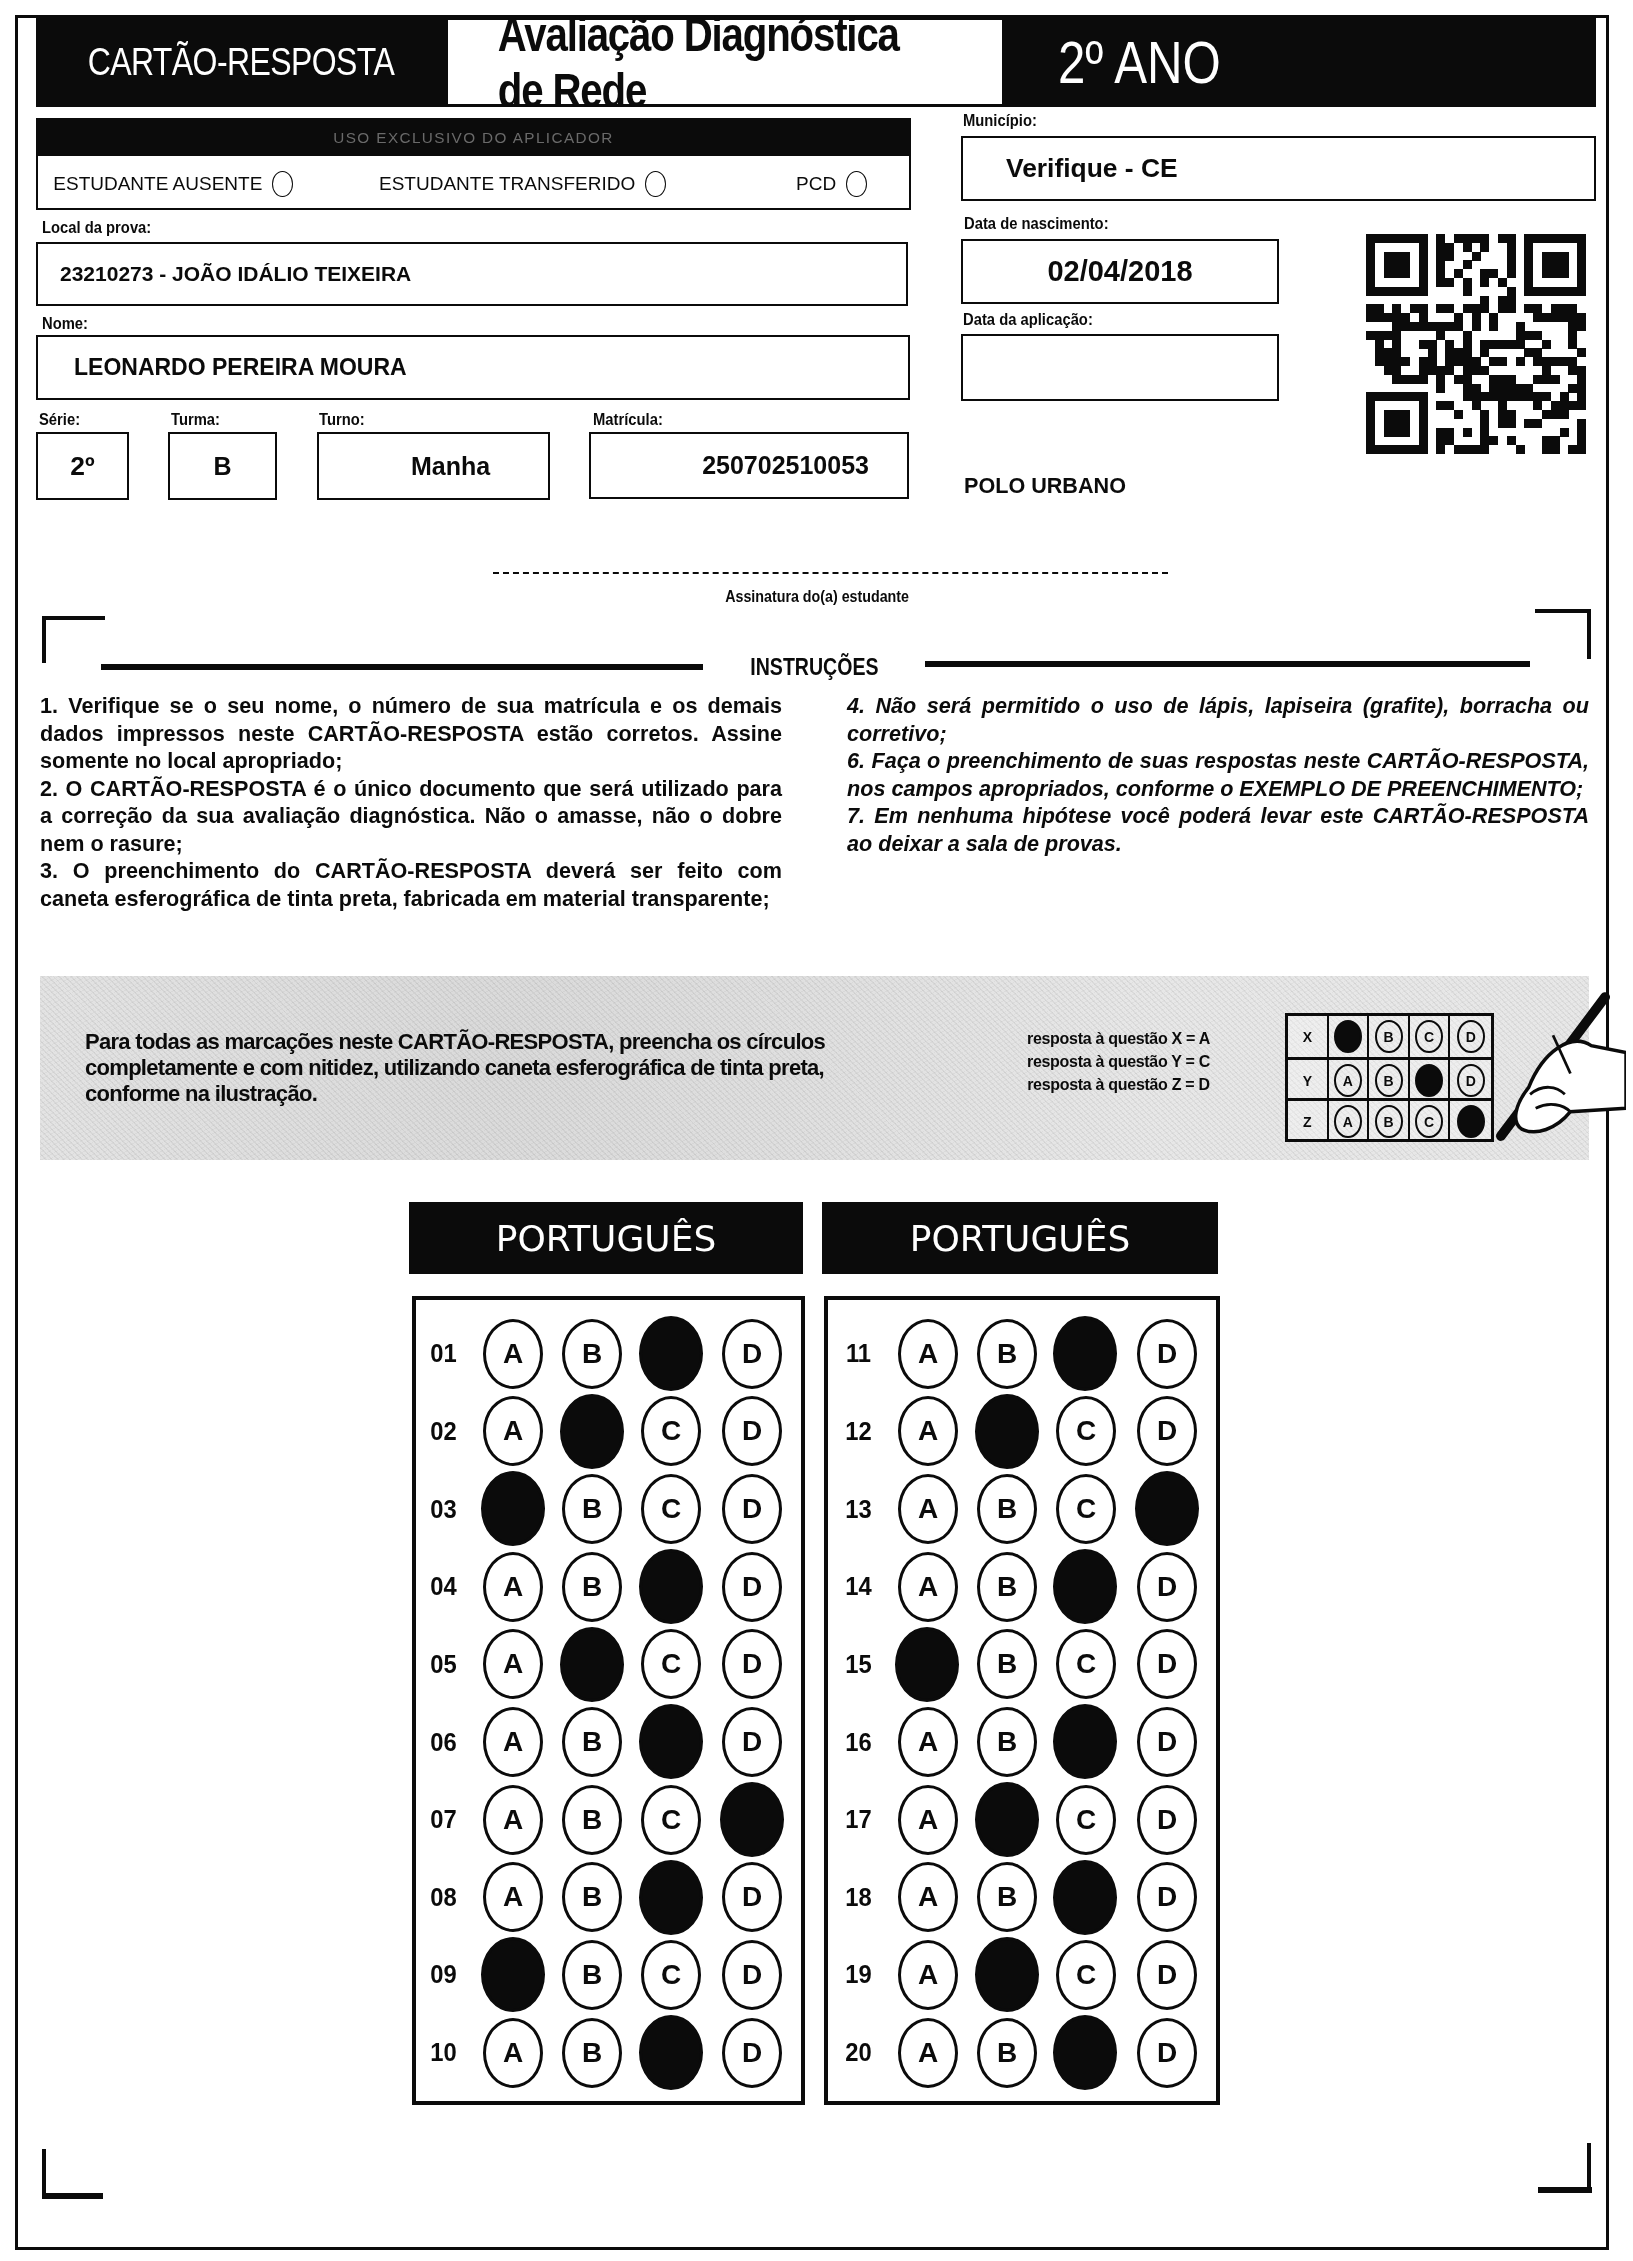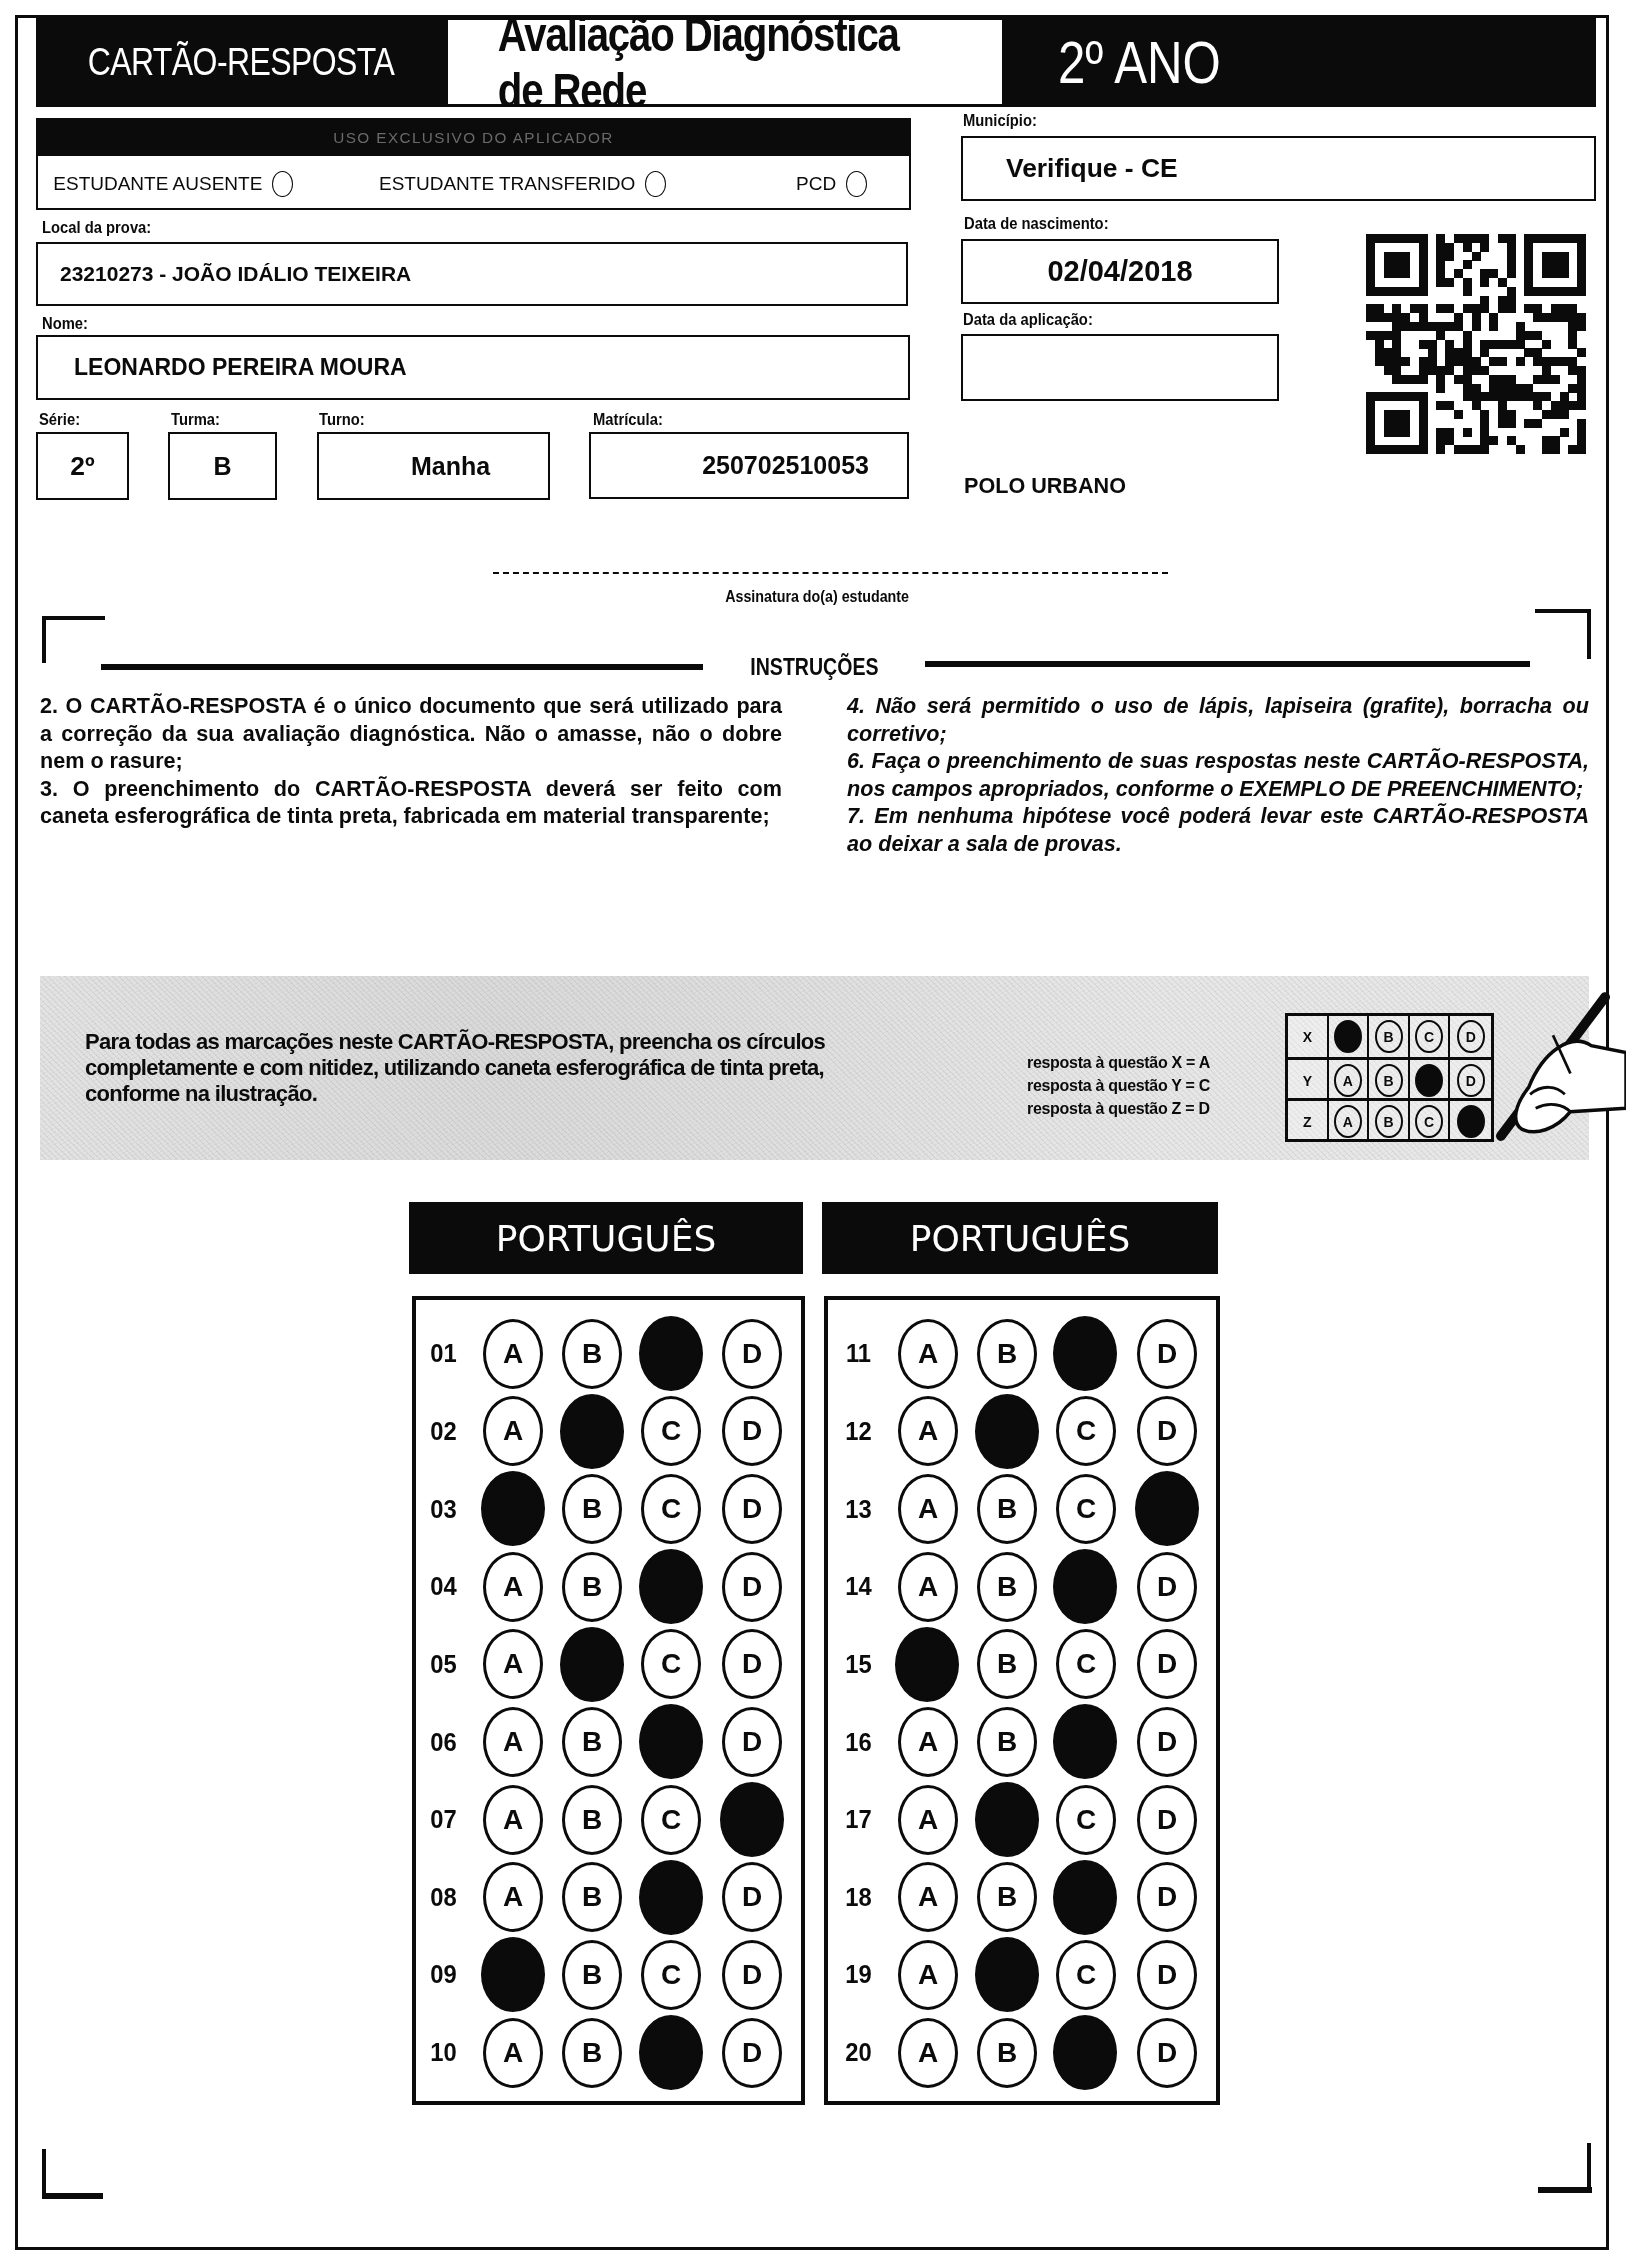--- a/index.html
+++ b/index.html
@@ -36,21 +36,21 @@
   .instr-col { top:692px; width:742px; font-size:21.6px; line-height:27.5px; text-align:justify; font-weight:bold; }
   .instr-col p { margin:0; }
 
   .example { left:40px; top:976px; width:1549px; height:184px;
     background:
       radial-gradient(circle at 30% 40%, rgba(0,0,0,0.08) 0, rgba(0,0,0,0.05) 30%, rgba(0,0,0,0.02) 60%),
       repeating-linear-gradient(45deg, rgba(0,0,0,0.05) 0 1.4px, rgba(255,255,255,0) 1.4px 4.2px),
       repeating-linear-gradient(-30deg, rgba(0,0,0,0.04) 0 0.7px, rgba(255,255,255,0) 0.7px 3.5px),
       #ececec; }
   .ex-text { left:45px; top:53px; width:835px; font-size:22px; line-height:26px; font-weight:bold; letter-spacing:-0.7px; }
-  .ex-legend { left:987px; top:75px; font-size:16px; line-height:23px; font-weight:bold; letter-spacing:-0.3px; text-align:left; }
+  .ex-legend { left:987px; top:51px; font-size:16px; line-height:23px; font-weight:bold; letter-spacing:-0.3px; text-align:center; }
   .ex-grid { left:1245px; top:37px; width:209px; height:129px; border:3.5px solid #0b0b0b; box-sizing:border-box; background:rgba(255,255,255,0.3); }
   .ex-row { position:absolute; left:0; width:100%; height:41px; display:flex; }
   .ex-row + .ex-row { border-top:3.5px solid #0b0b0b; }
   .ex-cell { width:41px; height:41px; display:flex; align-items:center; justify-content:center; border-right:2.1px solid #0b0b0b; box-sizing:border-box; font-weight:bold; font-size:14px; }
   .ex-cell:last-child { border-right:none; }
   .ex-bub { width:28px; height:33px; border:2.1px solid #0b0b0b; border-radius:50%; box-sizing:border-box; display:flex; align-items:center; justify-content:center; font-size:14px; font-weight:bold; }
   .ex-bub.filled { background:#0b0b0b; }
   .hand { left:1447px; top:14px; width:139px; height:160px; }
 
   .subj { top:1202px; height:72px; background:#0b0b0b; color:#fff; display:flex; align-items:center; justify-content:center; font-size:36px; font-family:"DejaVu Sans", sans-serif; }
@@ -470,20 +470,21 @@
 <div class="abs corner" style="left:42px; top:616px; width:4.2px; height:47px;"></div>
 <div class="abs corner" style="left:42px; top:616px; width:63px; height:4.2px;"></div>
 <div class="abs corner" style="left:1587px; top:609px; width:4.2px; height:50px;"></div>
 <div class="abs corner" style="left:1535px; top:609px; width:56px; height:4.2px;"></div>
 
 <div class="abs corner" style="left:101px; top:664px; width:602px; height:5.6px;"></div>
 <div class="abs corner" style="left:925px; top:661px; width:605px; height:5.6px;"></div>
 <div class="abs instr-title"><span>INSTRUÇÕES</span></div>
 
 <div class="abs instr-col" style="left:40px;">
+  <p>1. Verifique se o seu nome, o número de sua matrícula e os demais dados impressos neste CARTÃO-RESPOSTA estão corretos. Assine somente no local apropriado;</p>
   <p>2. O CARTÃO-RESPOSTA é o único documento que será utilizado para a correção da sua avaliação diagnóstica. Não o amasse, não o dobre nem o rasure;</p>
   <p>3. O preenchimento do CARTÃO-RESPOSTA deverá ser feito com caneta esferográfica de tinta preta, fabricada em material transparente;</p>
 </div>
 <div class="abs instr-col" style="left:847px;font-style:italic;">
   <p>4. Não será permitido o uso de lápis, lapiseira (grafite), borracha ou corretivo;</p>
   <p>6. Faça o preenchimento de suas respostas neste CARTÃO-RESPOSTA, nos campos apropriados, conforme o EXEMPLO DE PREENCHIMENTO;</p>
   <p>7. Em nenhuma hipótese você poderá levar este CARTÃO-RESPOSTA ao deixar a sala de provas.</p>
 </div>
 
 <div class="abs example">

